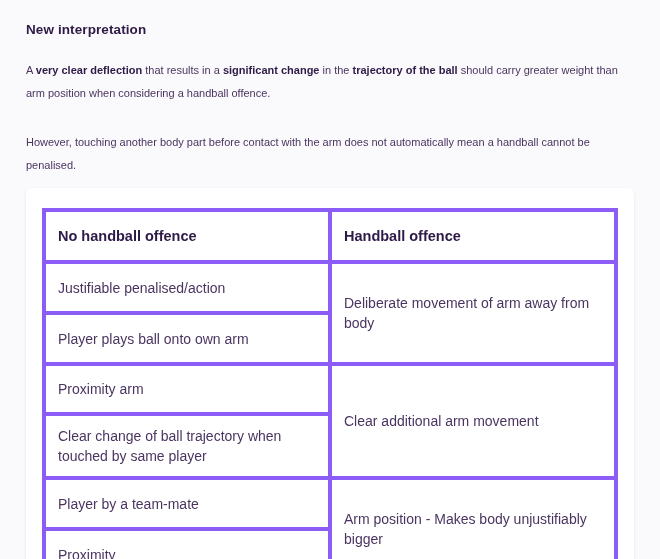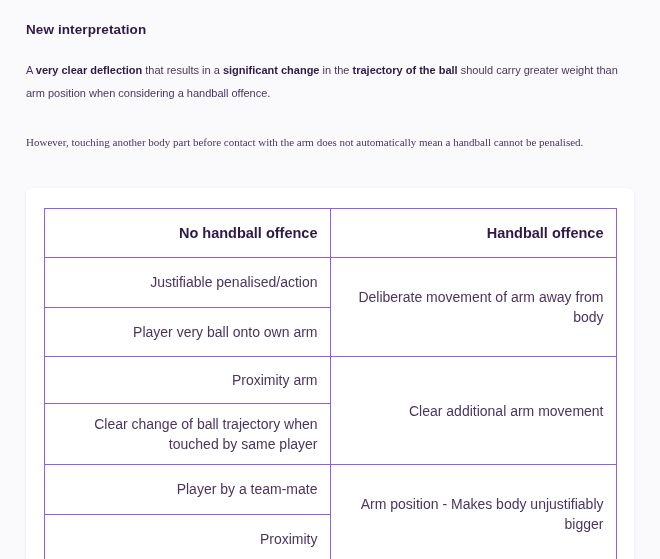--- a/index.html
+++ b/index.html
@@ -30,21 +30,20 @@
   }
   .para {
     font-size: 11px;
     line-height: 23px;
     color: #4a3560;
     margin: 0 0 26px 0;
     max-width: 600px;
   }
   .para.second {
     margin-bottom: 12px;
-    font-family: Liberation Serif, serif;
   }
   .para b {
     color: #2e1a47;
     font-weight: bold;
   }
   .table-card {
     position: absolute;
     left: 26px;
     top: 188px;
     width: 608px;
@@ -55,22 +54,22 @@
     box-sizing: border-box;
   }
   table.offence-table {
     border-collapse: collapse;
     margin: 10px auto 0 auto;
     width: 572px;
     table-layout: fixed;
   }
   table.offence-table th,
   table.offence-table td {
-    border: 1px solid #8b5cf6;
-    text-align: right;
+    border: 4px solid #8b5cf6;
+    text-align: left;
     color: #4a3560;
     font-size: 14px;
     line-height: 20px;
     font-weight: normal;
     padding: 10px 12px;
     vertical-align: middle;
   }
   table.offence-table th {
     font-weight: bold;
     color: #2e1a47;
@@ -110,21 +109,21 @@
           <th>No handball offence</th>
           <th>Handball offence</th>
         </tr>
       </thead>
       <tbody>
         <tr>
           <td class="row-cell">Justifiable penalised/action</td>
           <td class="tall-2" rowspan="2">Deliberate movement of arm away from body</td>
         </tr>
         <tr>
-          <td class="row-cell">Player very ball onto own arm</td>
+          <td class="row-cell">Player plays ball onto own arm</td>
         </tr>
         <tr>
           <td class="row-cell">Proximity arm</td>
           <td class="tall-2" rowspan="2">Clear additional arm movement</td>
         </tr>
         <tr>
           <td class="row-cell">Clear change of ball trajectory when touched by same player</td>
         </tr>
         <tr>
           <td class="row-cell">Player by a team-mate</td>

